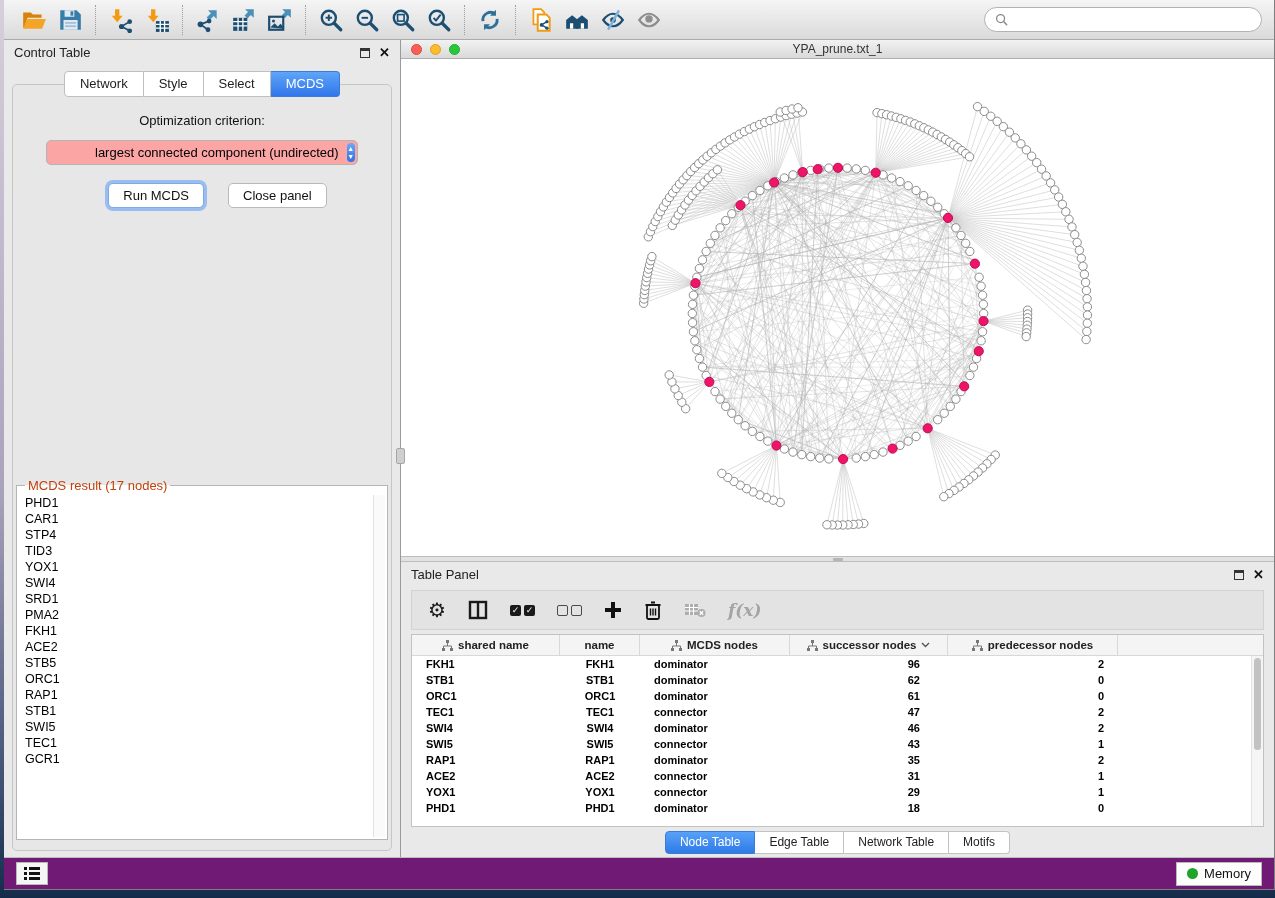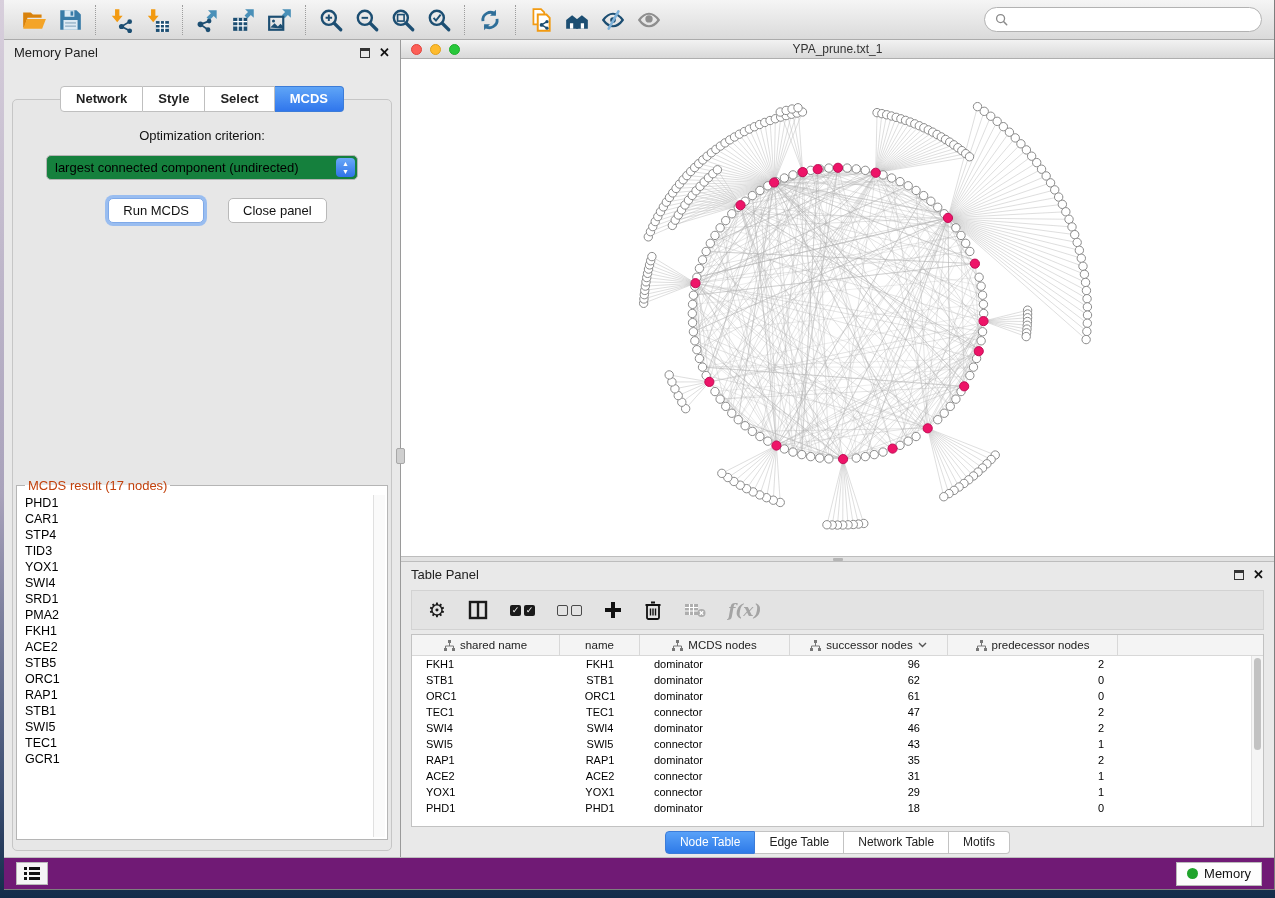--- a/index.html
+++ b/index.html
@@ -18,28 +18,28 @@
 
   
   .main { flex:1; display:flex; min-height:0; position:relative; }
 
   
   .control-panel { width:397px; flex:0 0 397px; display:flex; flex-direction:column; background:#e9e9e9; border-right:1px solid #9a9a9a; position:relative; }
   .panel-titlebar { height:25px; flex:0 0 25px; display:flex; align-items:center; padding:0 10px; font-size:13px; color:#222; }
   .pt-icons { margin-left:auto; display:flex; align-items:center; gap:9px; }
   .float-ico { width:10px; height:10px; border:1.5px solid #333; border-top-width:3px; display:inline-block; }
   .close-ico { font-size:13px; font-weight:bold; color:#111; line-height:1; cursor:pointer; }
-  .tabs-row { display:flex; justify-content:center; margin-top:21px; position:relative; z-index:2;font-weight:bold; }
+  .tabs-row { display:flex; justify-content:center; margin-top:6px; position:relative; z-index:2; }
   .tab { padding:4px 15px 5px; font-size:13px; background:#fff; border:1px solid #bfbfbf; border-left-width:0; color:#222; cursor:pointer; }
   .tab:first-child { border-left-width:1px; border-radius:4px 0 0 4px; }
   .tab:last-child { border-radius:0 4px 4px 0; }
   .tab.active { background:linear-gradient(#5fa5f7,#3076ec); color:#fff; border-color:#3c7cd8; }
   .tab-content { flex:1; margin:-13px 8px 6px; border:1px solid #c6c6c6; border-radius:5px; background:#e7e7e7; display:flex; flex-direction:column; align-items:center; padding-top:28px; min-height:0; }
   .opt-label { font-size:13px; color:#111; margin-bottom:12px; }
-  .select-box { width:312px; height:25px; background:#15803d; border:1px solid #b4b4b4; border-radius:5px; display:flex; align-items:center; cursor:pointer; }
+  .select-box { width:312px; height:25px; background:#fca5a5; border:1px solid #b4b4b4; border-radius:5px; display:flex; align-items:center; cursor:pointer;padding-left:40px; }
   .select-box .sel-text { flex:1; font-size:13px; padding:0 8px; white-space:nowrap; }
   .select-box .sel-arrows { width:19px; height:19px; margin-right:2px; border-radius:4px; background:linear-gradient(#6aa9f8,#2f72e8); color:#fff; font-size:7px; line-height:8px; display:flex; flex-direction:column; align-items:center; justify-content:center; }
   .btn-row { display:flex; gap:24px; margin-top:18px;padding-left:31px; }
   .btn { font-size:13px; padding:4px 14px; background:#fff; border:1px solid #b9b9b9; border-radius:5px; color:#111; cursor:pointer; }
   .btn.default-focus { box-shadow:0 0 0 3px rgba(90,155,248,.55); border-color:#7fa9e8; }
   .spacer { flex:1; }
   fieldset.result-group { width:372px; margin:0 0 10px; border:1px solid #b5b5b5; background:#fff; padding:2px 2px 2px 6px; }
   fieldset.result-group legend { font-size:13px; color:#c2410c; padding:0 3px; margin-left:2px; }
   .result-list { height:342px; overflow:hidden; position:relative; padding-left:2px; }
   .result-item { font-size:12.5px; color:#000; line-height:16px; }
@@ -66,21 +66,21 @@
   .table-panel { height:295px; flex:0 0 295px; background:#e9e9e9; display:flex; flex-direction:column; }
   .table-toolbar { height:40px; flex:0 0 40px; margin:3px 10px 4px; background:#e3e3e3; border:1px solid #d2d2d2; display:flex; align-items:center; gap:22px; padding:0 16px; }
   .tt-ico { display:flex; align-items:center; justify-content:center; cursor:pointer; }
   .tt-ico svg { display:block; }
   .gear-glyph { font-size:20px; color:#1a1a1a; line-height:1; }
   .fx-glyph { font-family:"DejaVu Serif", serif; font-style:italic; font-size:17px; color:#a4a4a4;font-weight:bold; }
   .checkpair { display:flex; gap:3px; }
   .chk { width:11px; height:11px; background:#1a1a1a; border-radius:2px; color:#fff; font-size:9px; line-height:11px; text-align:center; }
   .unchk { width:11px; height:11px; border:1.5px solid #4a4a4a; border-radius:2px; background:transparent; }
 
-  .table-wrap { flex:1; margin:0 10px; background:#fff; border:1px solid #c2c2c2; position:relative; overflow:hidden; display:flex; flex-direction:column; }
+  .table-wrap { flex:1; margin:0 10px; background:#fff; border:1px solid #c2c2c2; position:relative; overflow:hidden; display:flex; flex-direction:column;font-weight:bold; }
   .thead { display:flex; height:21px; flex:0 0 21px; background:#f4f4f4; border-bottom:1px solid #d8d8d8; }
   .th { display:flex; align-items:center; justify-content:center; gap:5px; font-size:11.5px; color:#222; border-right:1px solid #d8d8d8; cursor:pointer; }
   .th svg { flex:0 0 auto; }
   .c0 { width:148px; } .c1 { width:80px; } .c2 { width:150px; } .c3 { width:158px; } .c4 { width:170px; }
   .tbody { flex:1; overflow:hidden; }
   .trow { display:flex; height:16px; align-items:center; }
   .tcell { font-size:11px; color:#000; overflow:hidden; white-space:nowrap; }
   .tcell.c0 { padding-left:14px; }
   .tcell.c1 { text-align:center; }
   .tcell.c2 { padding-left:14px; }
@@ -242,21 +242,21 @@
         </svg>
       <input placeholder="" style="">
     </div>
   </div>
 
   <div class="main">
     <div class="v-grip"></div>
 
     <div class="control-panel">
       <div class="panel-titlebar">
-        <span>Memory Panel</span>
+        <span>Control Table</span>
         <span class="pt-icons">
           <span class="float-ico"></span>
           <span class="close-ico">✕</span>
         </span>
       </div>
       <div class="tabs-row">
         <div class="tab">Network</div>
         <div class="tab">Style</div>
         <div class="tab">Select</div>
         <div class="tab active">MCDS</div>

